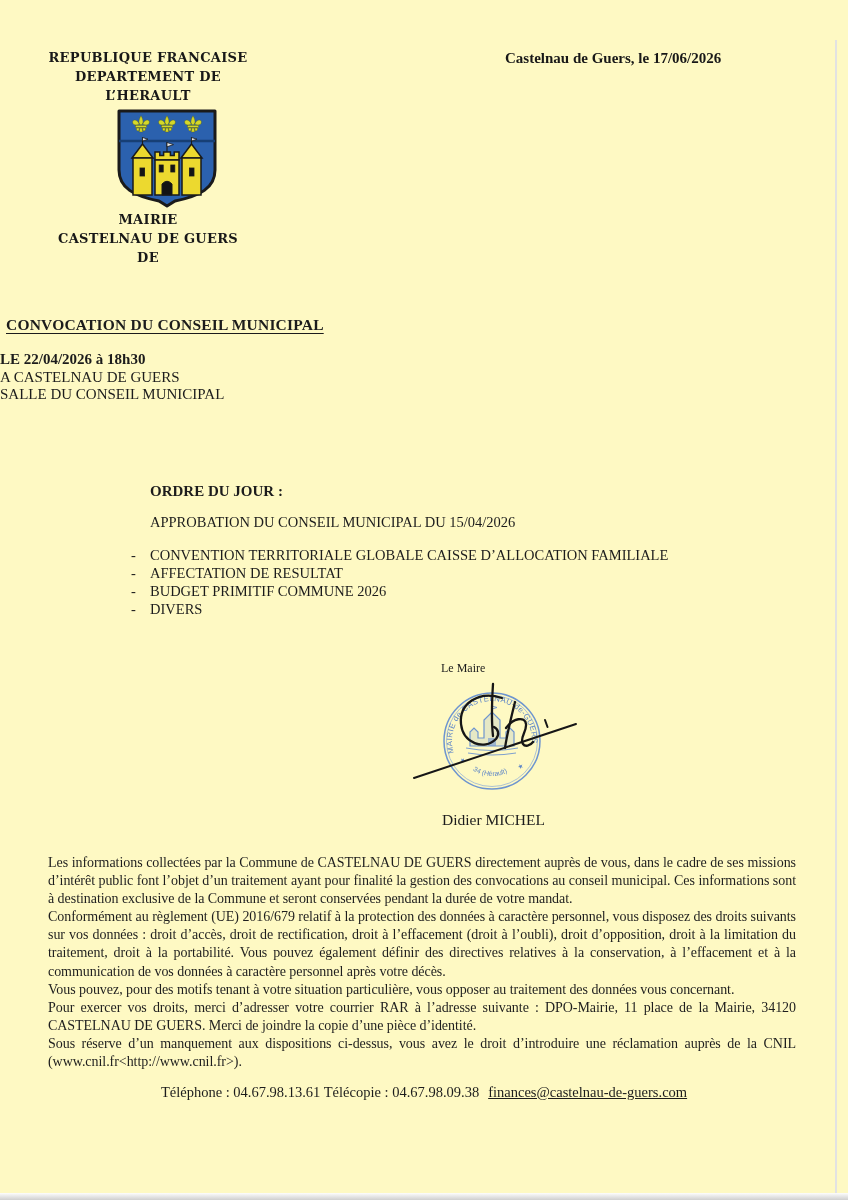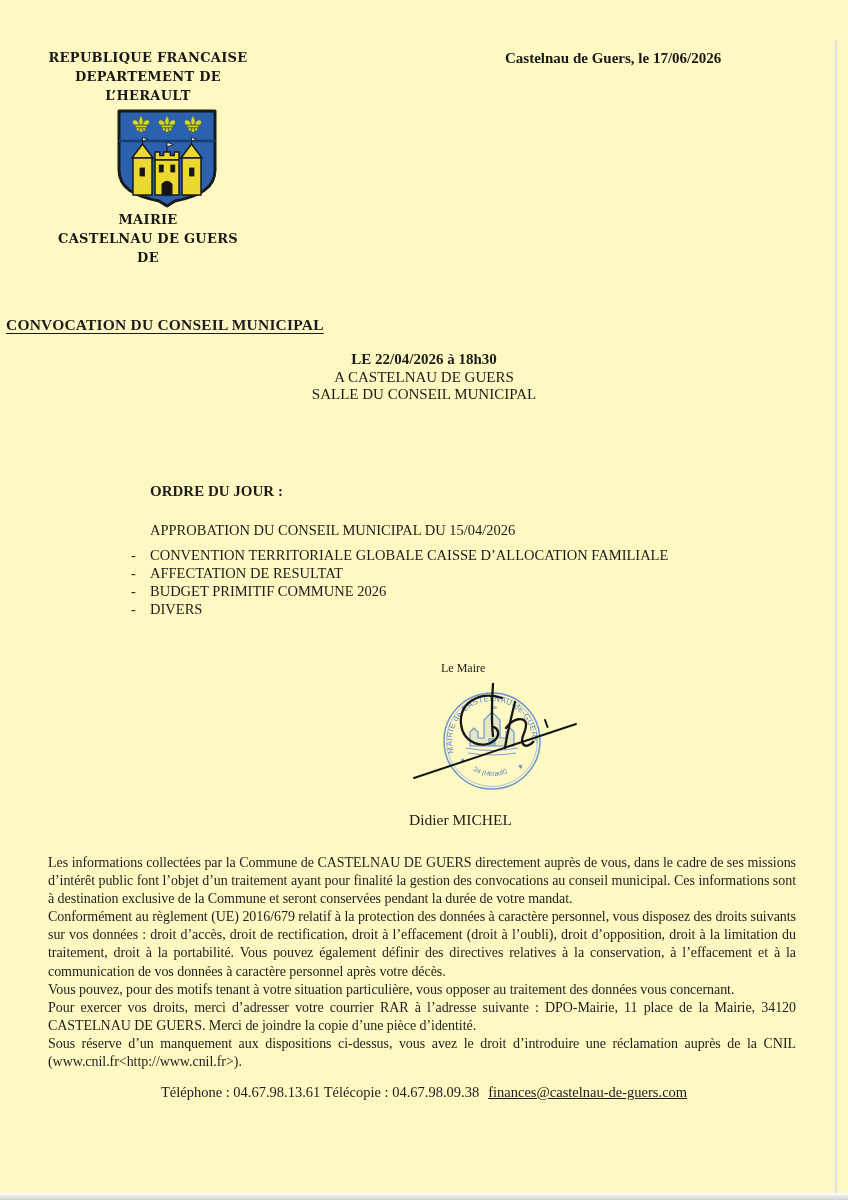--- a/index.html
+++ b/index.html
@@ -26,33 +26,33 @@
     position: absolute; left: 505px; top: 50px;
     font-size: 15px; font-weight: 700; color: #181818;
   }
   
   .doc-title {
     position: absolute; left: 0; top: 316px; width: 824px;
     text-align: left; font-size: 15.5px; font-weight: 700;
     letter-spacing: 0.2px;
     text-decoration: underline; text-underline-offset: 3px; margin-left: 6px;
   }
-  .meeting { position: absolute; left: 0; top: 351px; width: 848px; text-align: center; font-size: 15px; line-height: 17.5px; }
+  .meeting { position: absolute; left: 0; top: 351px; width: 848px; font-size: 15px; line-height: 17.5px; }
   .meeting .m-bold { font-weight: 700; }
   
   .agenda-heading { position: absolute; left: 150px; top: 483px; font-size: 15px; font-weight: 700; }
   .agenda-heading .hd { text-underline-offset: 3px; }
-  .agenda-intro { position: absolute; left: 150px; top: 514px; font-size: 14.5px; margin-top: 8px; }
+  .agenda-intro { position: absolute; left: 150px; top: 514px; font-size: 14.5px; }
   .agenda-list { position: absolute; left: 131px; top: 546px; font-size: 14.5px; }
   .agenda-item { display: flex; line-height: 18.1px; }
   .agenda-item .dash { width: 19px; flex: none; }
   
   .sig-role { position: absolute; left: 441px; top: 661px; font-size: 12px; }
   .stamp-sig { position: absolute; left: 398px; top: 668px; }
-  .sig-name { position: absolute; left: 409px; top: 811px; font-size: 15.5px; }
+  .sig-name { position: absolute; left: 442px; top: 811px; font-size: 15.5px; }
   
   .privacy {
     position: absolute; left: 48px; top: 854px; width: 748px;
     font-size: 14px; line-height: 18.1px; text-align: justify;
     letter-spacing: -0.05px; color: #1e1e1e;
   }
   
   .footer { position: absolute; left: 0; top: 1082px; width: 848px; text-align: center; font-size: 14.5px; line-height: 20px; }
   .footer a { color: #1c1c1c; text-decoration: underline; margin-left: 9px; }
   

